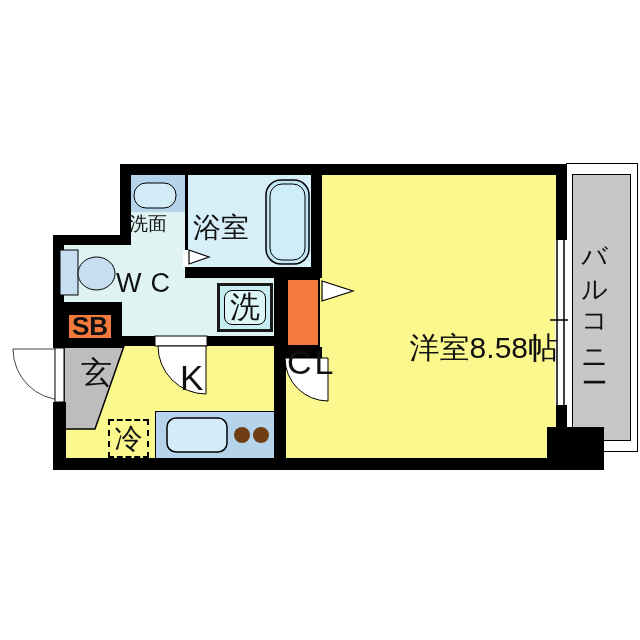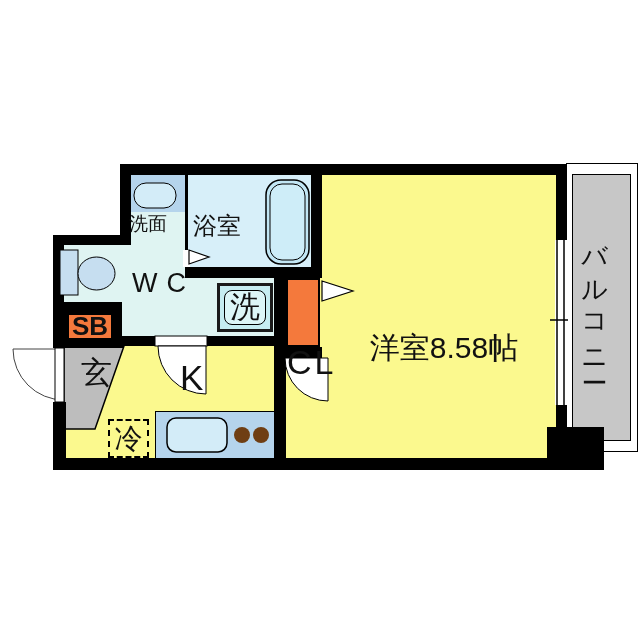--- a/index.html
+++ b/index.html
@@ -44,23 +44,23 @@
   .cl-box{left:286px;top:278px;width:34px;height:69px;background:var(--accent-orange);border:2px solid #000;box-sizing:border-box;}
   .fridge-box{left:108px;top:419px;width:41px;height:39px;border:2px dashed #000;box-sizing:border-box;}
   .washer-pad{left:217px;top:283px;width:56px;height:49px;background:var(--washer-blue);border:3px solid #1a1a1a;box-sizing:border-box;}
   .washer-inner{position:absolute;left:4px;top:4px;right:4px;bottom:4px;background:var(--washer-inner);
                 border:1px solid #000;border-radius:8px;}
   
   .balcony-frame{left:566px;top:163px;width:72px;height:289px;background:#fff;border:1px solid #000;box-sizing:border-box;}
   .balcony-floor{left:572px;top:174px;width:59px;height:267px;background:var(--balcony-gray);border:1px solid #000;box-sizing:border-box;}
   
   .t-washroom{left:129px;top:214px;font-size:19px;}
-  .t-bathroom{left:193px;top:214px;font-size:24px;}
-  .t-wc{left:116px;top:270px;font-size:27px;letter-spacing:9px;margin-left:16px;}
-  .t-western{left:330px;top:333px;width:228px;font-size:30px;text-align:center;}
+  .t-bathroom{left:193px;top:214px;font-size:28px;}
+  .t-wc{left:116px;top:270px;font-size:27px;letter-spacing:9px;}
+  .t-western{left:330px;top:333px;width:228px;font-size:30px;text-align:right;}
   .t-k{left:180px;top:360px;font-size:35px;}
   .t-gen{left:81px;top:357px;font-size:31px;}
   .t-cl{left:287px;top:305px;font-size:34px;letter-spacing:3px;margin-top:40px;}
   .t-sb{font-size:26px;font-weight:bold;letter-spacing:0px;}
   .t-rei{font-size:28px;}
   .t-sen{font-size:30px;}
   .t-balcony{left:582px;top:227px;height:180px;font-size:26px;letter-spacing:6px;
              writing-mode:vertical-rl;}
   svg{position:absolute;left:0;top:0;}
 </style>

